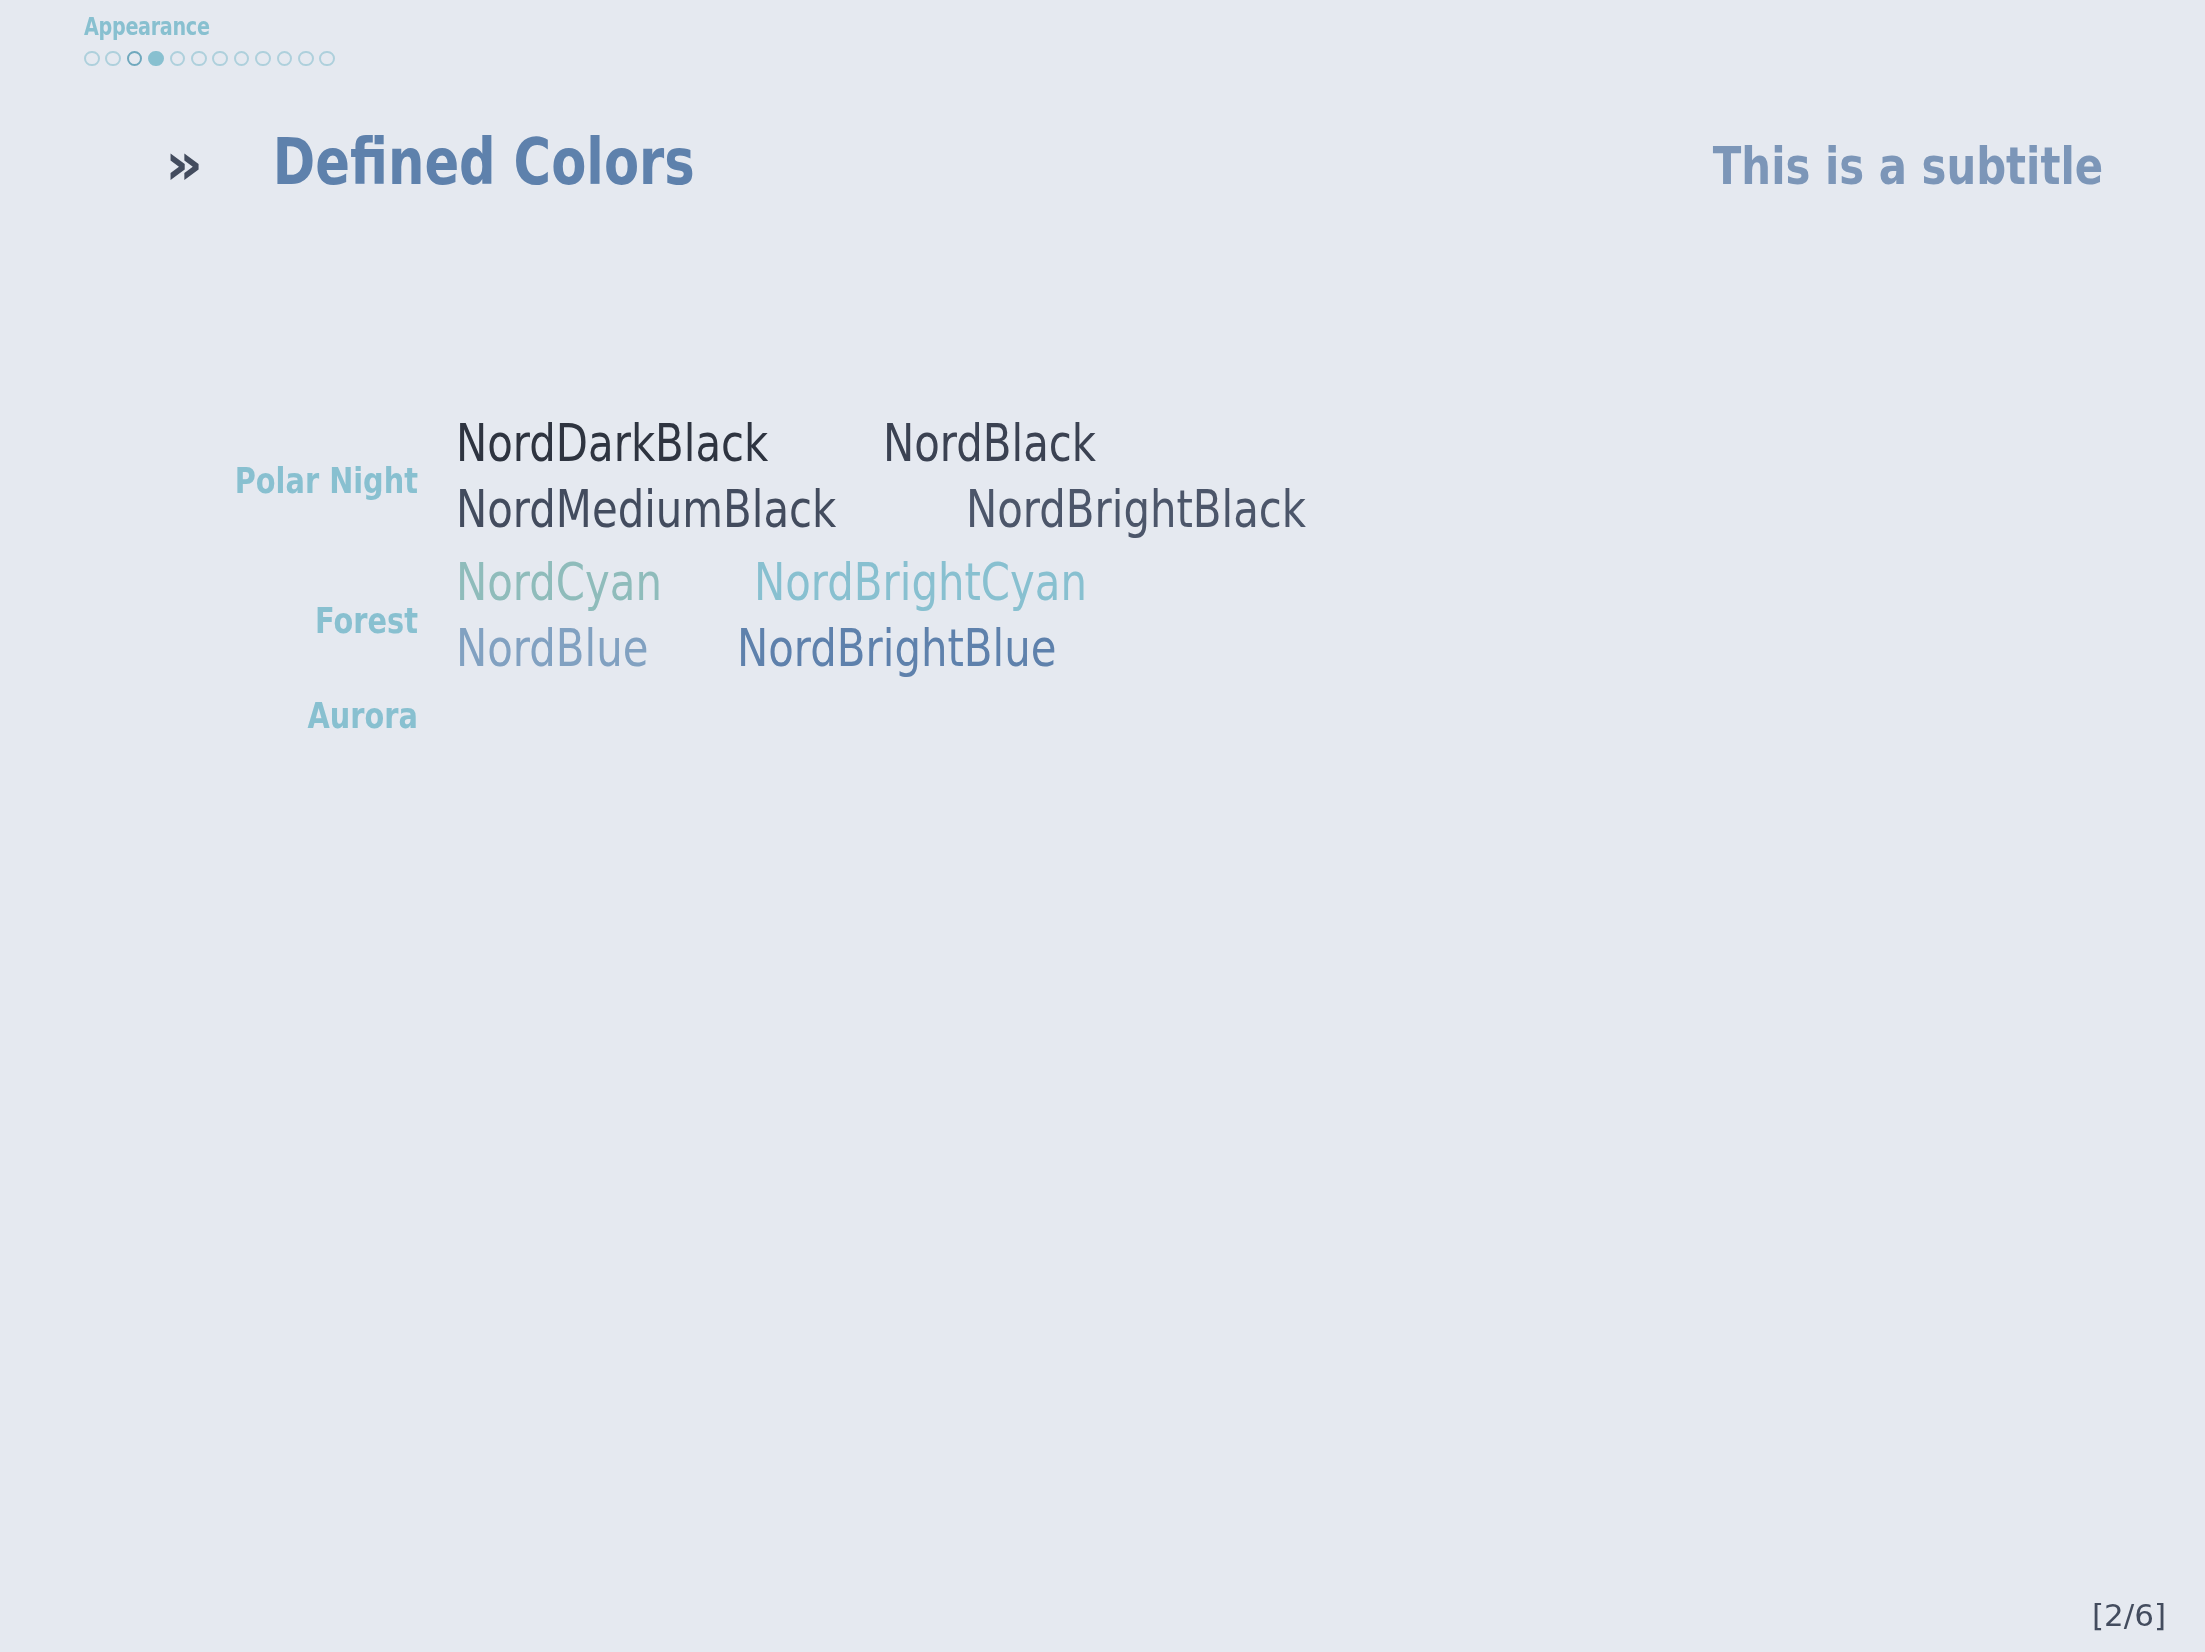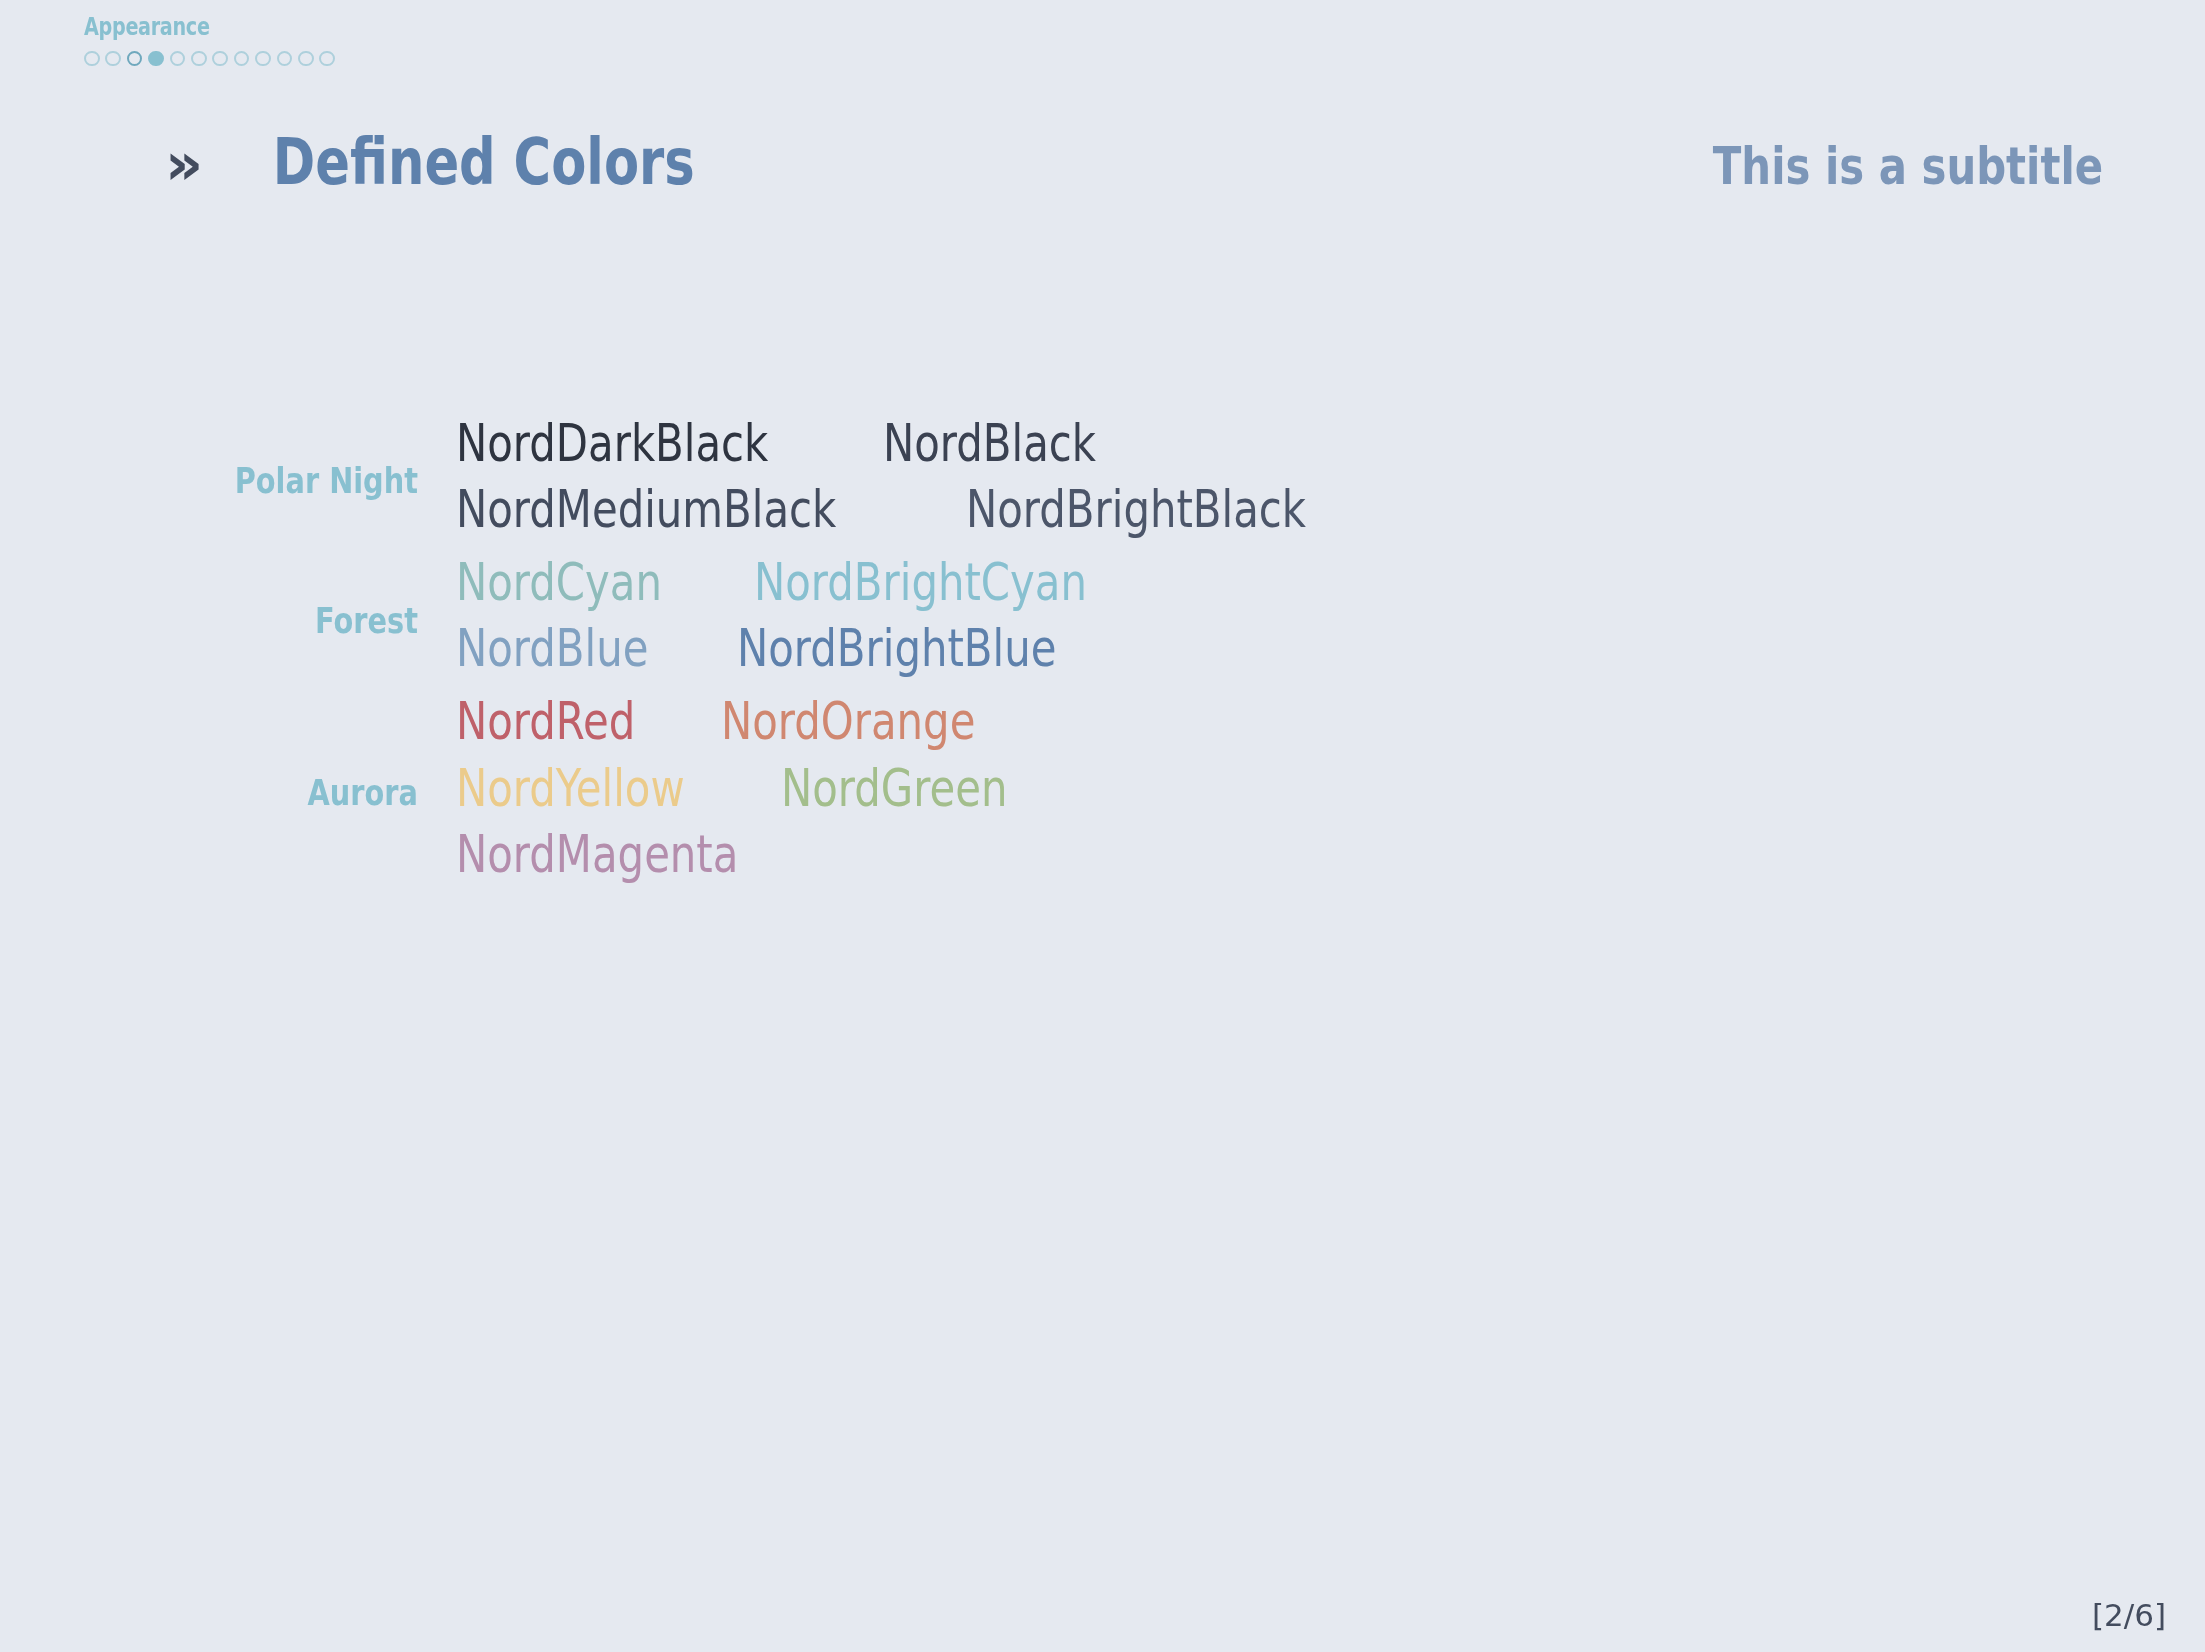--- a/index.html
+++ b/index.html
@@ -201,22 +201,17 @@
     </div>
     <div class="group spaced-above">
       <div class="group-label" style="color: rgb(136, 192, 208);">Forest</div>
       <div class="group-items">
         <span class="item-line"><span class="color-name" style="color: rgb(143, 188, 187);">NordCyan</span><span class="gap-sm"></span><span class="color-name" style="color: rgb(136, 192, 208);">NordBrightCyan</span></span>
         <span class="item-line"><span class="color-name" style="color: rgb(129, 161, 193);">NordBlue</span><span class="gap-sm"></span><span class="color-name" style="color: rgb(94, 129, 172);">NordBrightBlue</span></span>
       </div>
     </div>
     <div class="group">
       <div class="group-label" style="color: rgb(136, 192, 208);">Aurora</div>
-      <div class="group-items">
-        <span class="item-line"><span class="color-name" style="color: rgb(191, 97, 106);">NordRed</span><span class="gap-sm"></span><span class="color-name" style="color: rgb(208, 135, 112);">NordOrange</span></span>
-        <span class="item-line"><span class="color-name" style="color: rgb(235, 203, 139);">NordYellow</span><span class="gap-sm"></span><span class="color-name" style="color: rgb(163, 190, 140);">NordGreen</span></span>
-        <span class="item-line"><span class="color-name" style="color: rgb(180, 142, 173);">NordMagenta</span></span>
-      </div>
     </div>
   </div>
 
 <div class="page-number">[2/6]</div>
 
 
 </body></html>

